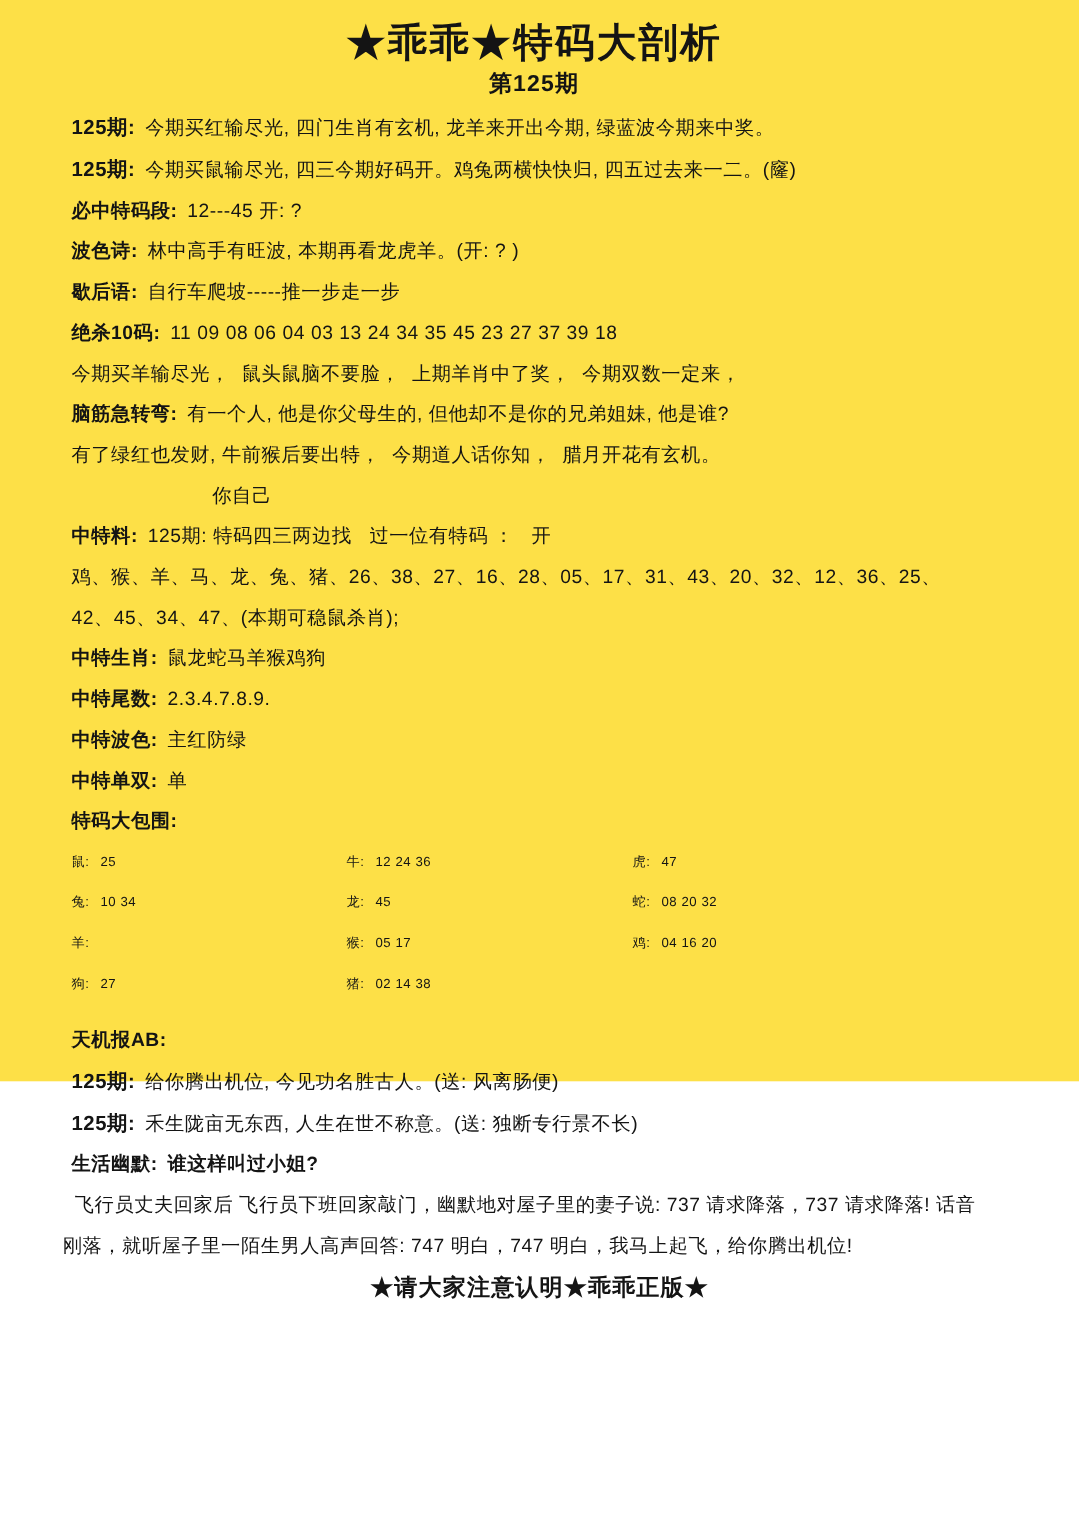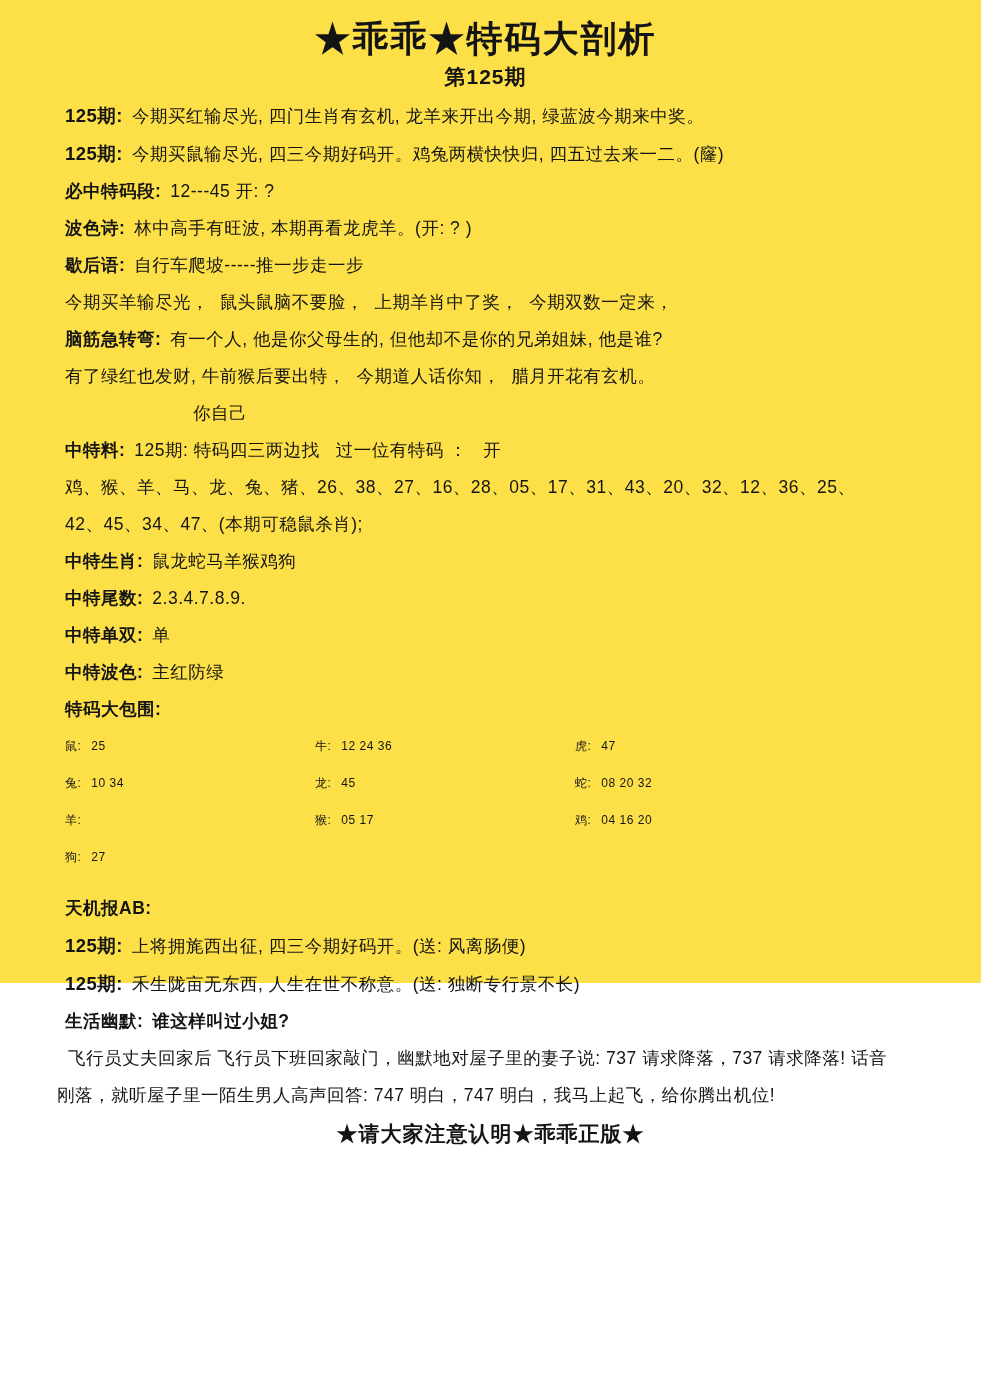--- a/index.html
+++ b/index.html
@@ -107,57 +107,59 @@
 
     <div class="title">★乖乖★特码大剖析</div>
     <div class="issue">第125期</div>
 
     <p class="line"><span class="biglbl">125期:</span><span class="txt">今期买红输尽光, 四门生肖有玄机, 龙羊来开出今期, 绿蓝波今期来中奖。</span></p>
     <p class="line"><span class="biglbl">125期:</span><span class="txt">今期买鼠输尽光, 四三今期好码开。鸡兔两横快快归, 四五过去来一二。(窿)</span></p>
 
     <p class="line"><span class="lbl">必中特码段:</span><span class="txt">12---45 开: ?</span></p>
     <p class="line"><span class="lbl">波色诗:</span><span class="txt">林中高手有旺波, 本期再看龙虎羊。(开: ? )</span></p>
     <p class="line"><span class="lbl">歇后语:</span><span class="txt">自行车爬坡-----推一步走一步</span></p>
+    <p class="line"><span class="lbl">绝杀10码:</span><span class="txt">11 09 08 06 04 03 13 24 34 35 45 23 27 37 39 18</span></p>
 
     <p class="line">今期买羊输尽光，  鼠头鼠脑不要脸，  上期羊肖中了奖，  今期双数一定来，</p>
     <p class="line"><span class="lbl">脑筋急转弯:</span><span class="txt">有一个人, 他是你父母生的, 但他却不是你的兄弟姐妹, 他是谁?</span></p>
 
     <p class="line">有了绿红也发财, 牛前猴后要出特，  今期道人话你知，  腊月开花有玄机。</p>
     <p class="line answer">你自己</p>
 
     <p class="line"><span class="lbl">中特料:</span><span class="txt">125期: 特码四三两边找   过一位有特码 ：   开</span></p>
 
     <p class="line">鸡、猴、羊、马、龙、兔、猪、26、38、27、16、28、05、17、31、43、20、32、12、36、25、</p>
     <p class="line">42、45、34、47、(本期可稳鼠杀肖);</p>
 
     <p class="line"><span class="lbl">中特生肖:</span><span class="txt">鼠龙蛇马羊猴鸡狗</span></p>
     <p class="line"><span class="lbl">中特尾数:</span><span class="txt">2.3.4.7.8.9.</span></p>
+    <p class="line"><span class="lbl">中特波色:</span><span class="txt">主红防绿</span></p>
     <p class="line"><span class="lbl">中特单双:</span><span class="txt">单</span></p>
-    <p class="line"><span class="lbl">中特波色:</span><span class="txt">主红防绿</span></p>
 
     <p class="line"><span class="lbl">特码大包围:</span></p>
 
     <div class="baowei-grid">
       <div class="cell"><span class="zlbl">鼠:</span><span>25</span></div>
       <div class="cell"><span class="zlbl">牛:</span><span>12 24 36</span></div>
       <div class="cell"><span class="zlbl">虎:</span><span>47</span></div>
 
       <div class="cell"><span class="zlbl">兔:</span><span>10 34</span></div>
       <div class="cell"><span class="zlbl">龙:</span><span>45</span></div>
       <div class="cell"><span class="zlbl">蛇:</span><span>08 20 32</span></div>
 
       <div class="cell"><span class="zlbl">羊:</span><span></span></div>
       <div class="cell"><span class="zlbl">猴:</span><span>05 17</span></div>
 
       <div class="cell"><span class="zlbl">鸡:</span><span>04 16 20</span></div>
       <div class="cell"><span class="zlbl">狗:</span><span>27</span></div>
+      <div class="cell"><span class="zlbl">猪:</span><span>02 14 38</span></div>
     </div>
 
     <p class="line"><span class="lbl">天机报AB:</span></p>
-    <p class="line"><span class="biglbl">125期:</span><span class="txt">上将拥旄西出征, 四三今期好码开。(送: 风离肠便)</span></p>
+    <p class="line"><span class="biglbl">125期:</span><span class="txt">给你腾出机位, 今见功名胜古人。(送: 风离肠便)</span></p>
     <p class="line"><span class="biglbl">125期:</span><span class="txt">禾生陇亩无东西, 人生在世不称意。(送: 独断专行景不长)</span></p>
 
     <p class="line humor-line"><span class="lbl">生活幽默:</span><span class="txt">谁这样叫过小姐?</span></p>
     <p class="line joke">飞行员丈夫回家后 飞行员下班回家敲门，幽默地对屋子里的妻子说: 737 请求降落，737 请求降落! 话音</p>
     <p class="line joke2">刚落，就听屋子里一陌生男人高声回答: 747 明白，747 明白，我马上起飞，给你腾出机位!</p>
   </div>
 
   <div class="footer-brand">★请大家注意认明★乖乖正版★</div>
 </div>
 

